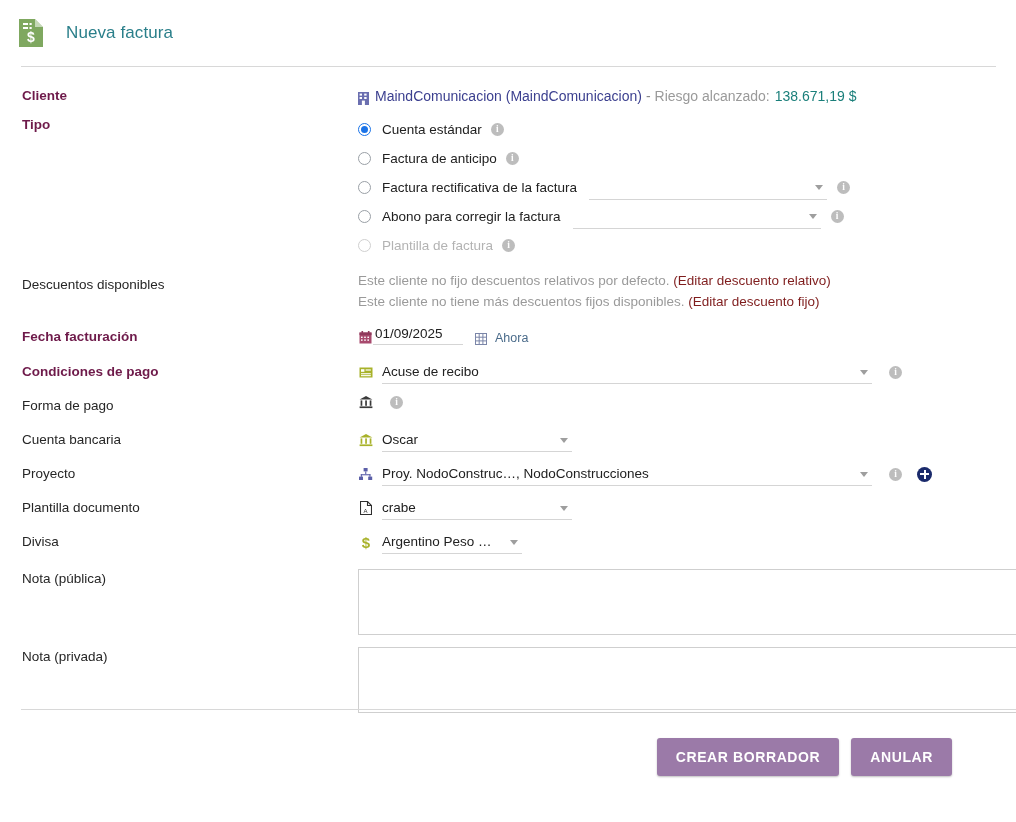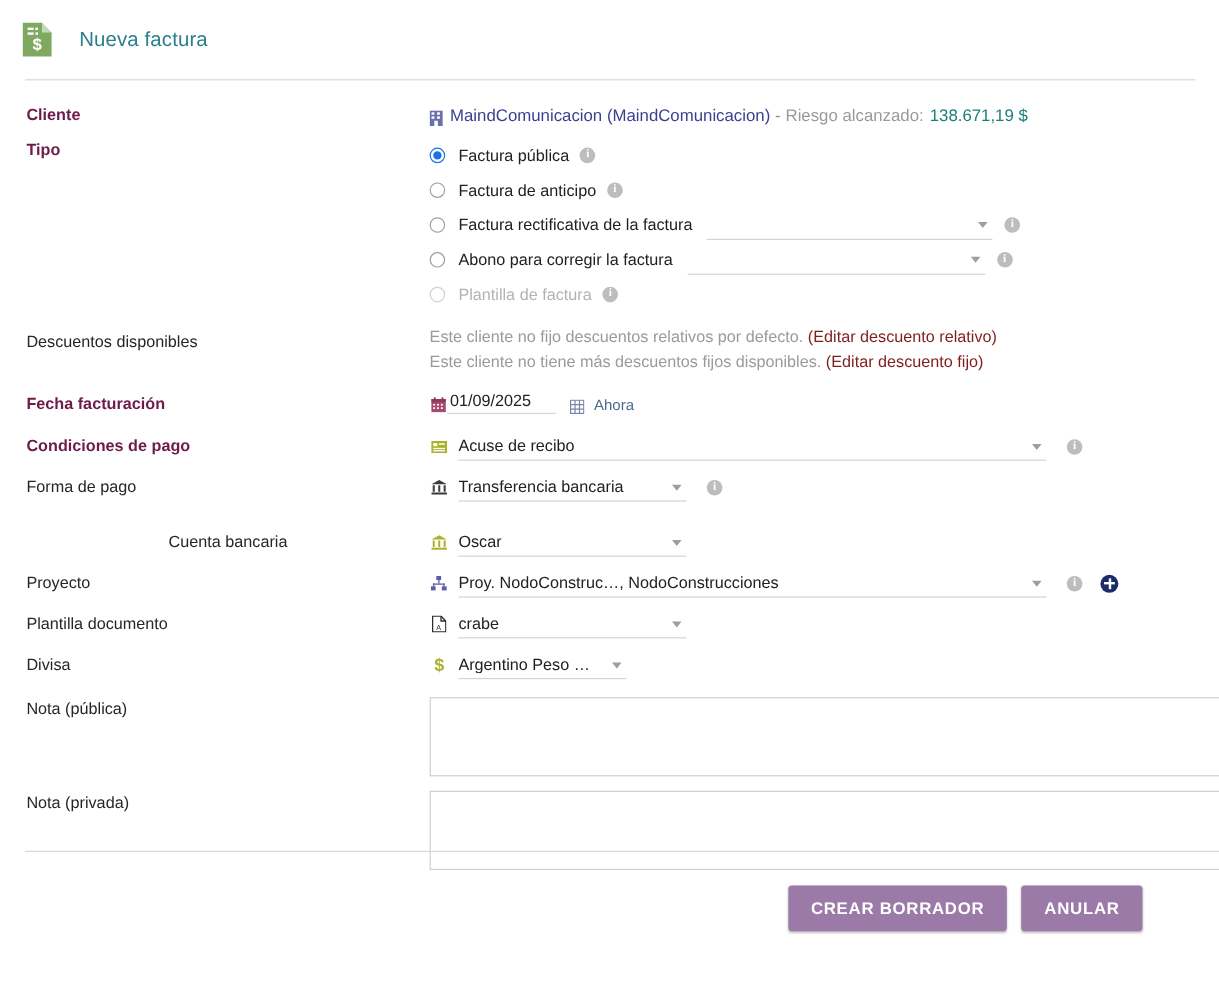--- a/index.html
+++ b/index.html
@@ -328,21 +328,21 @@
       </div>
     </div>
   </div>
 
   <div class="row">
     <div class="label key">Tipo</div>
     <div class="field">
 
       <div class="radio-row">
         <span class="radio checked"></span>
-        <span class="radio-label">Factura pública</span>
+        <span class="radio-label">Cuenta estándar</span>
         <span class="info-icon" style="margin-left:9px;">i</span>
       </div>
 
       <div class="radio-row">
         <span class="radio"></span>
         <span class="radio-label">Factura de anticipo</span>
         <span class="info-icon" style="margin-left:9px;">i</span>
       </div>
 
       <div class="radio-row">
@@ -449,30 +449,26 @@
       <div class="fieldline">
         <span class="leading-icon">
           <svg width="14" height="14" viewBox="0 0 14 14">
             <polygon points="7,1 13.4,4.6 0.6,4.6" fill="#3a3a3a"></polygon>
             <rect x="1.6" y="5.4" width="1.7" height="5.4" fill="#3a3a3a"></rect>
             <rect x="6.2" y="5.4" width="1.7" height="5.4" fill="#3a3a3a"></rect>
             <rect x="10.7" y="5.4" width="1.7" height="5.4" fill="#3a3a3a"></rect>
             <rect x="0.6" y="11.4" width="12.8" height="1.7" fill="#3a3a3a"></rect>
           </svg>
         </span>
-        <span class="sel" style="width:190px;">
-          <span class="sel-text">Transferencia bancaria</span>
-          <span class="caret"></span>
-        </span>
         <span class="info-icon" style="margin-left:8px;">i</span>
       </div>
     </div>
   </div>
 
-  <div class="row" style="margin-top:20px;text-align:center;">
+  <div class="row" style="margin-top:8px;">
     <div class="label" style="padding-top:2px;">Cuenta bancaria</div>
     <div class="field">
       <div class="fieldline">
         <span class="leading-icon">
           <svg width="14" height="14" viewBox="0 0 14 14">
             <polygon points="7,1 13.4,4.6 0.6,4.6" fill="#a8b22a"></polygon>
             <rect x="1.6" y="5.4" width="1.7" height="5.4" fill="#a8b22a"></rect>
             <rect x="6.2" y="5.4" width="1.7" height="5.4" fill="#a8b22a"></rect>
             <rect x="10.7" y="5.4" width="1.7" height="5.4" fill="#a8b22a"></rect>
             <rect x="0.6" y="11.4" width="12.8" height="1.7" fill="#a8b22a"></rect>

